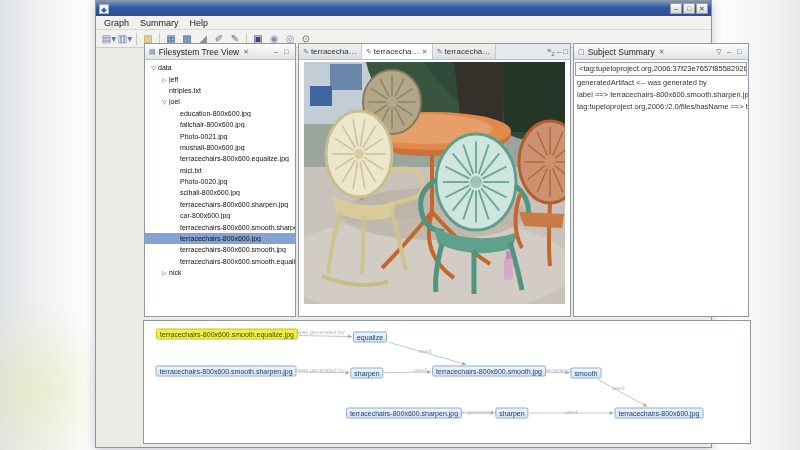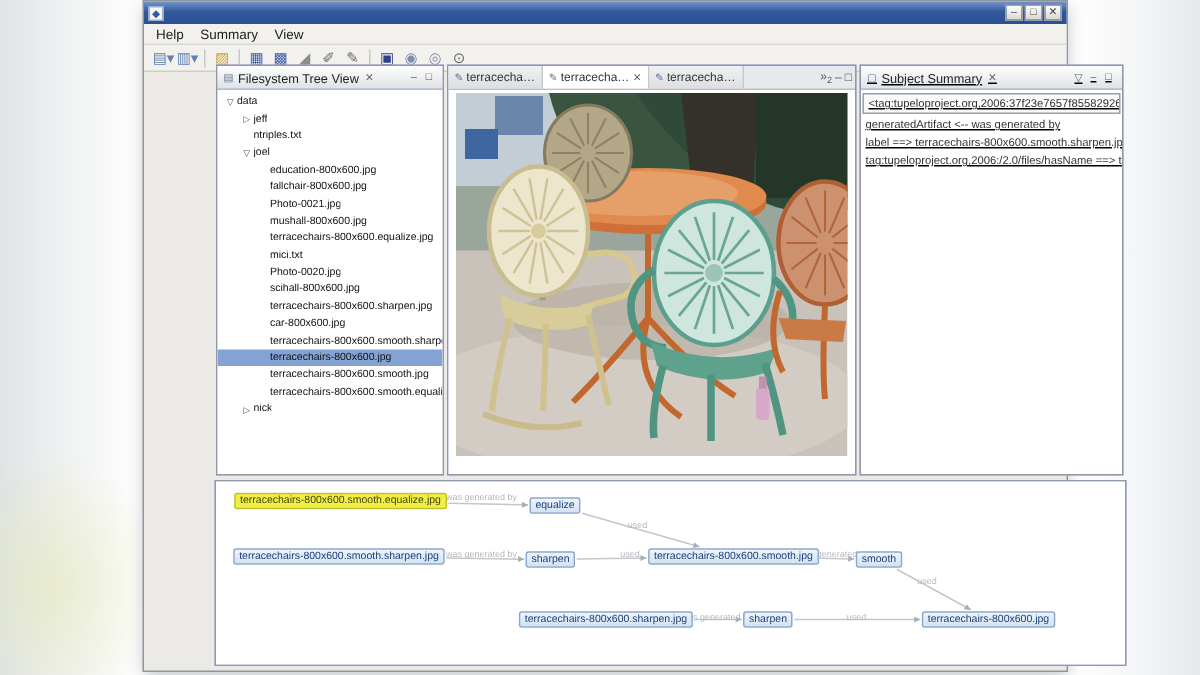--- a/index.html
+++ b/index.html
@@ -37,21 +37,21 @@
     border-bottom:1px solid #b9bec4;display:flex;align-items:center;gap:3px;
     font-size:8.5px;color:#222;padding:0 4px;white-space:nowrap;}
   .vicon{font-size:7px;color:#5a6b8c;}
   .vclose{font-size:7px;color:#666;margin-left:1px;}
   .hspacer{flex:1;}
   .hicon{font-size:7px;color:#555;width:10px;text-align:center;}
   .vbody{flex:1;overflow:hidden;position:relative;background:#fff;}
 
   #tree-view{left:6px;top:42px;width:152px;height:274px;}
   #editor-view{left:160px;top:42px;width:273px;height:274px;}
-  #summary-view{left:435px;top:42px;width:176px;height:274px;text-decoration:underline;}
+  #summary-view{left:435px;top:42px;width:176px;height:274px;}
   #graph-view{left:5px;top:319px;width:608px;height:124px;}
 
   
   .treebody{padding-top:2px;}
   .trow{height:11.4px;display:flex;align-items:center;white-space:nowrap;overflow:hidden;
     font-size:7px;color:#111;cursor:default;}
   .trow.sel{background:#84a3d4;}
   .texp{width:9px;flex:0 0 9px;text-align:center;font-size:6px;color:#556;}
   .tlabel{overflow:hidden;}
 
@@ -98,23 +98,23 @@
     <span class="appicon">◆</span>
     <span class="titletext"></span>
     <span style="display:flex;">
         <span class="wbtn">–</span>
         <span class="wbtn">□</span>
         <span class="wbtn">✕</span>
       </span>
   </div>
 
   <div class="menubar">
+      <span class="mitem">Graph</span>
+      <span class="mitem">Summary</span>
       <span class="mitem">Help</span>
-      <span class="mitem">Summary</span>
-      <span class="mitem">View</span>
     </div>
 
   <div class="toolbar">
       <span class="ticon" style="color: rgb(95, 127, 176);">▤▾</span>
       <span class="ticon" style="color: rgb(95, 127, 176);">▥▾</span>
       <span class="tsep"></span>
       <span class="ticon" style="color: rgb(201, 162, 39);">▨</span>
       <span class="tsep"></span>
       <span class="ticon" style="color: rgb(63, 95, 174);">▦</span>
       <span class="ticon" style="color: rgb(63, 95, 174);">▩</span>

